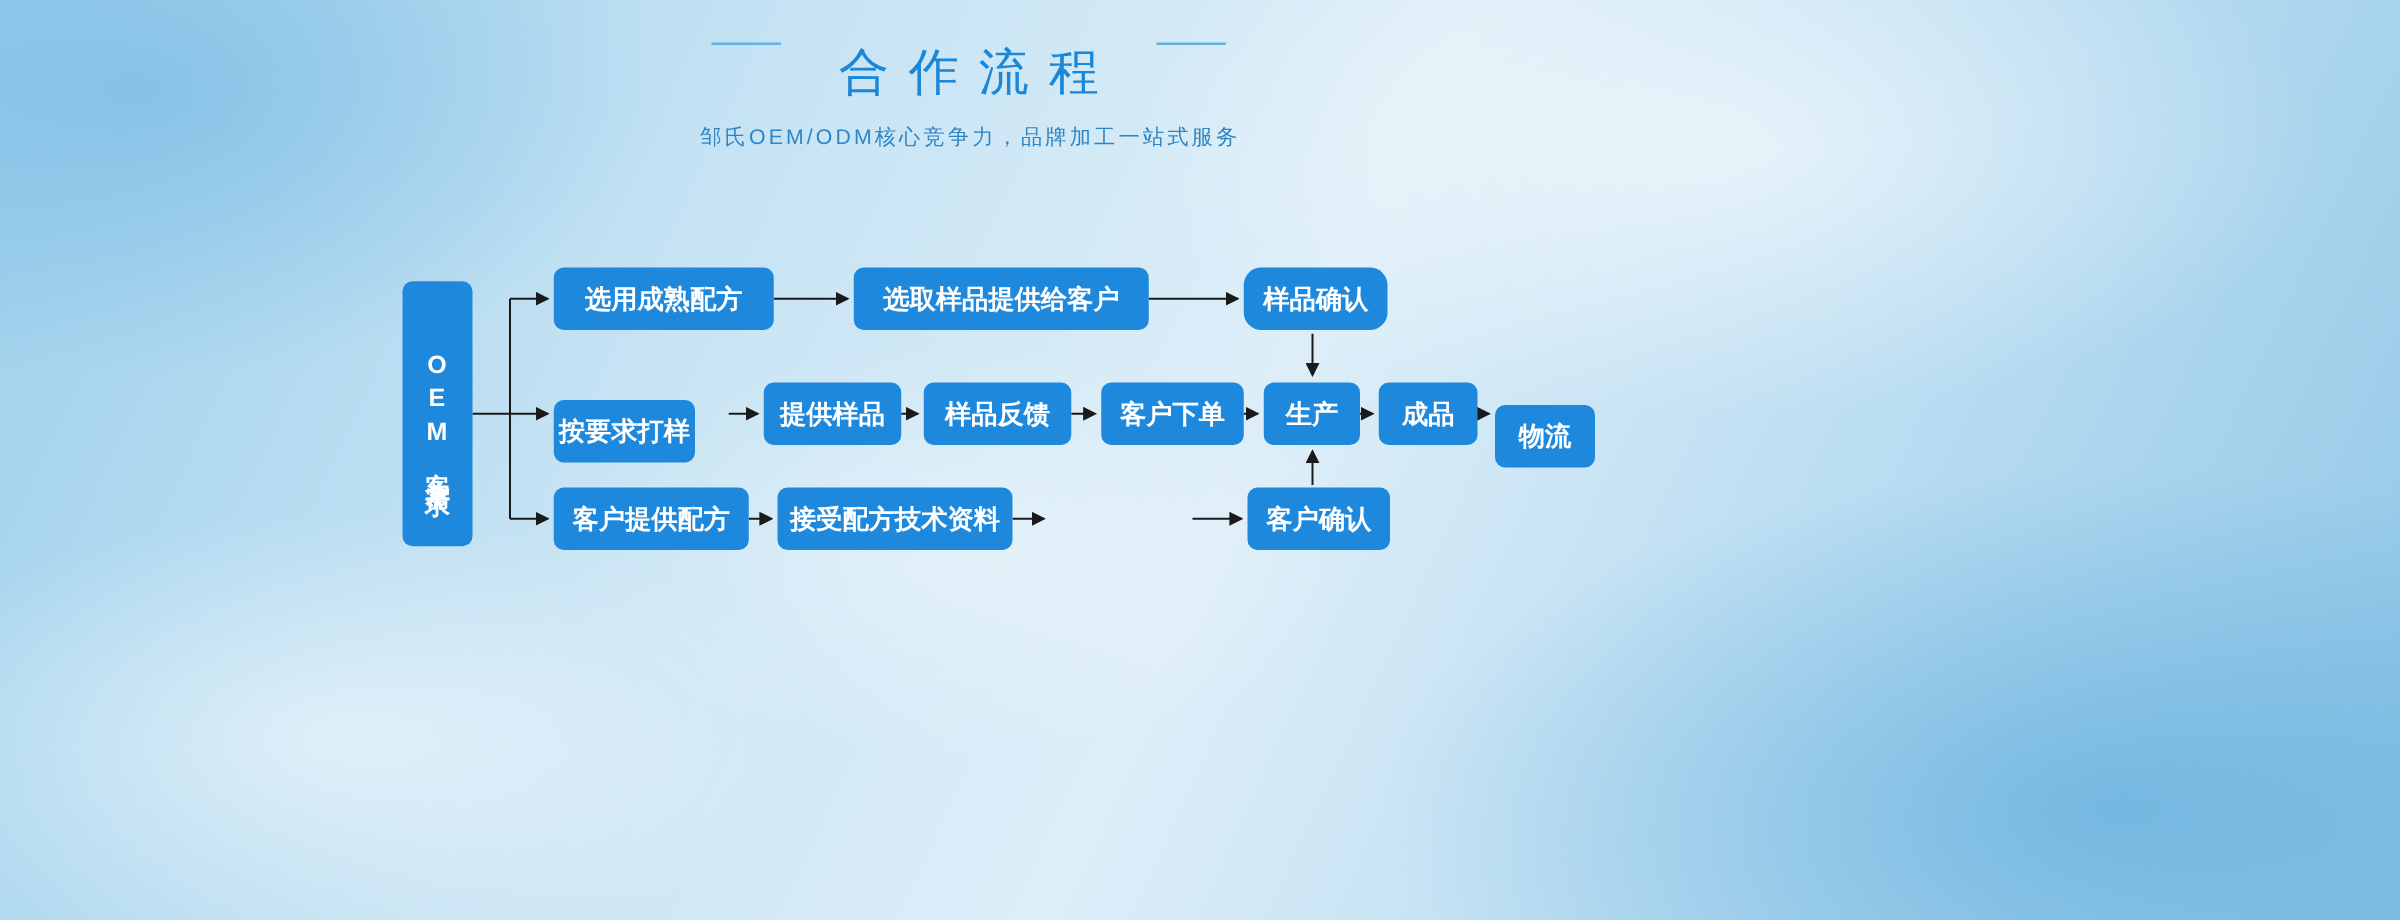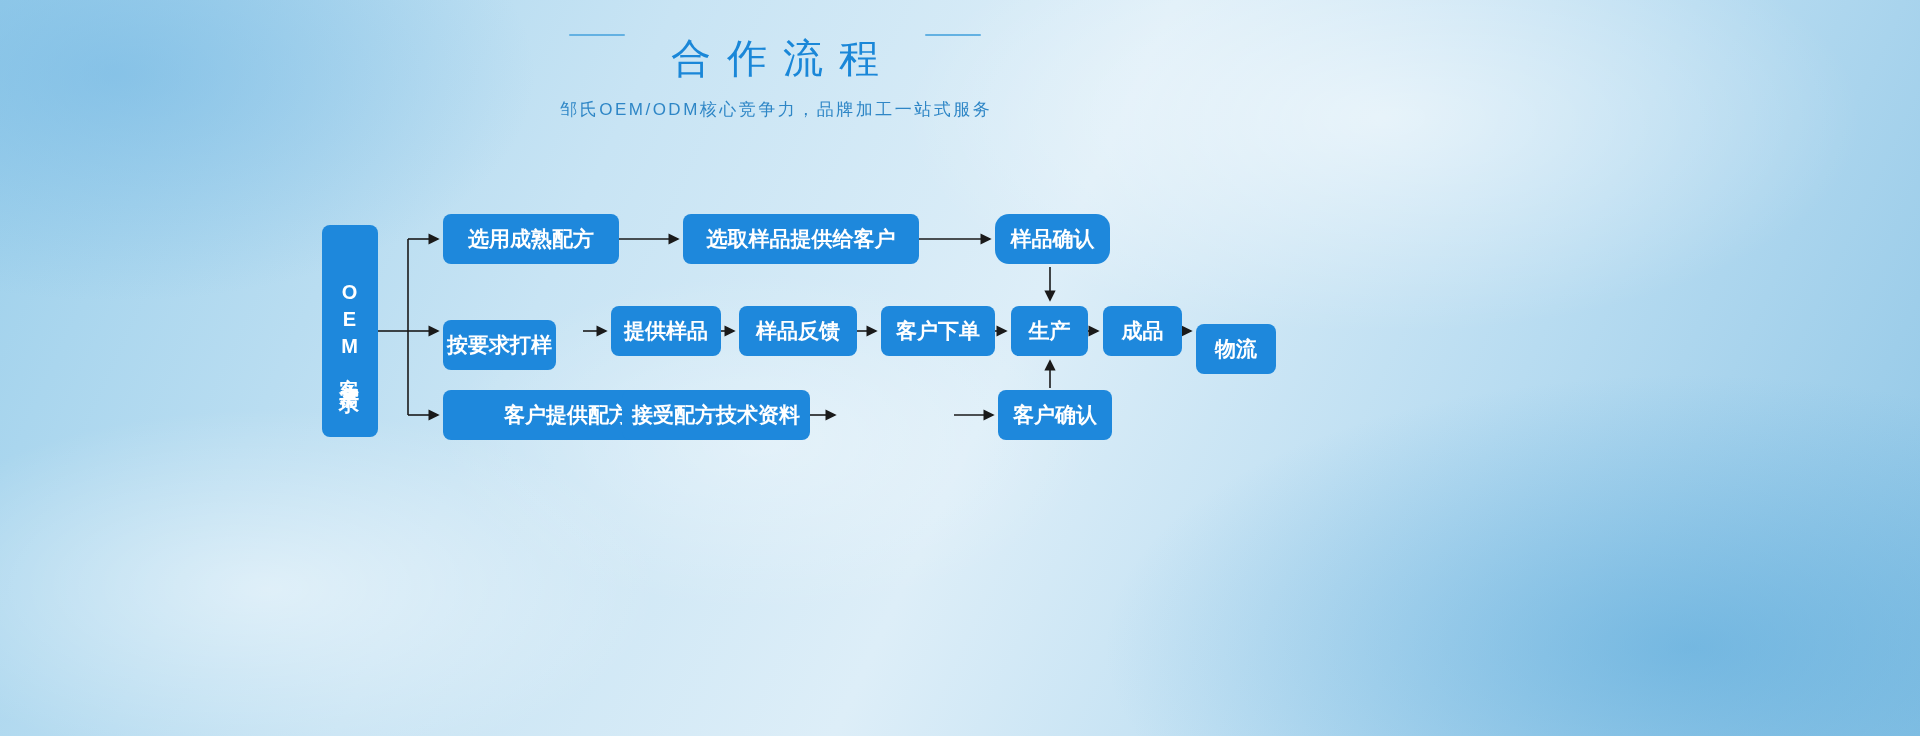--- a/index.html
+++ b/index.html
@@ -114,18 +114,18 @@
     <div class="box" style="left:995px; top:214px; width:115px;border-radius:14px;">样品确认</div>
 
     <div class="box" style="left:443px; top:306px; width:113px;margin-top:14px;">按要求打样</div>
     <div class="box" style="left:611px; top:306px; width:110px;">提供样品</div>
     <div class="box" style="left:739px; top:306px; width:118px;">样品反馈</div>
     <div class="box" style="left:881px; top:306px; width:114px;">客户下单</div>
     <div class="box" style="left:1011px; top:306px; width:77px;">生产</div>
     <div class="box" style="left:1103px; top:306px; width:79px;">成品</div>
     <div class="box" style="left:1196px; top:306px; width:80px;margin-top:18px;">物流</div>
 
-    <div class="box" style="left:443px; top:390px; width:156px;padding-left:46px;">客户提供配方</div>
+    <div class="box" style="left:443px; top:390px; width:156px;">客户提供配方</div>
     <div class="box" style="left:622px; top:390px; width:188px;">接受配方技术资料</div>
     <div class="box" style="left:998px; top:390px; width:114px;">客户确认</div>
 
   </div>
 </div>
 
 </body></html>

